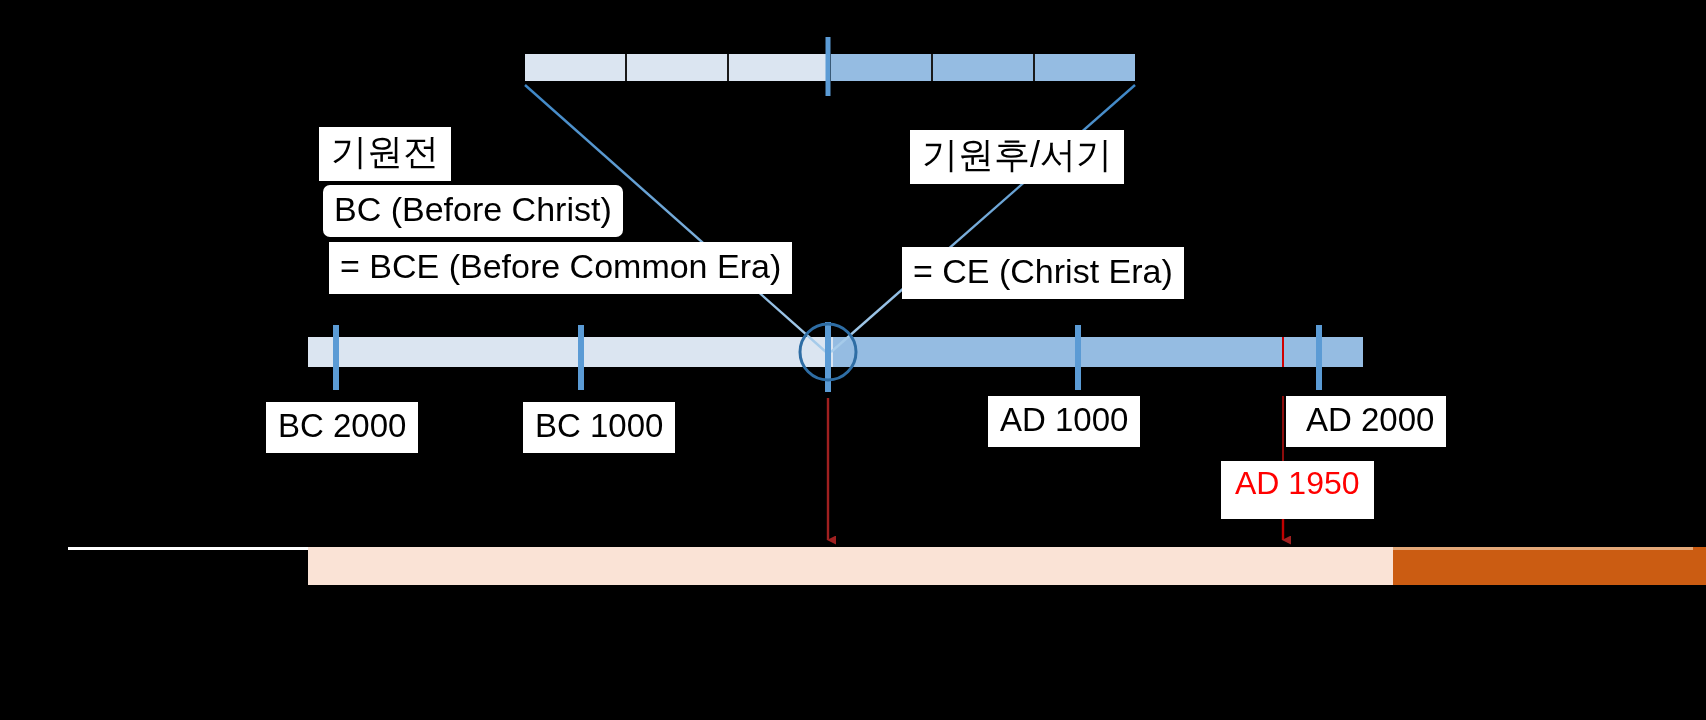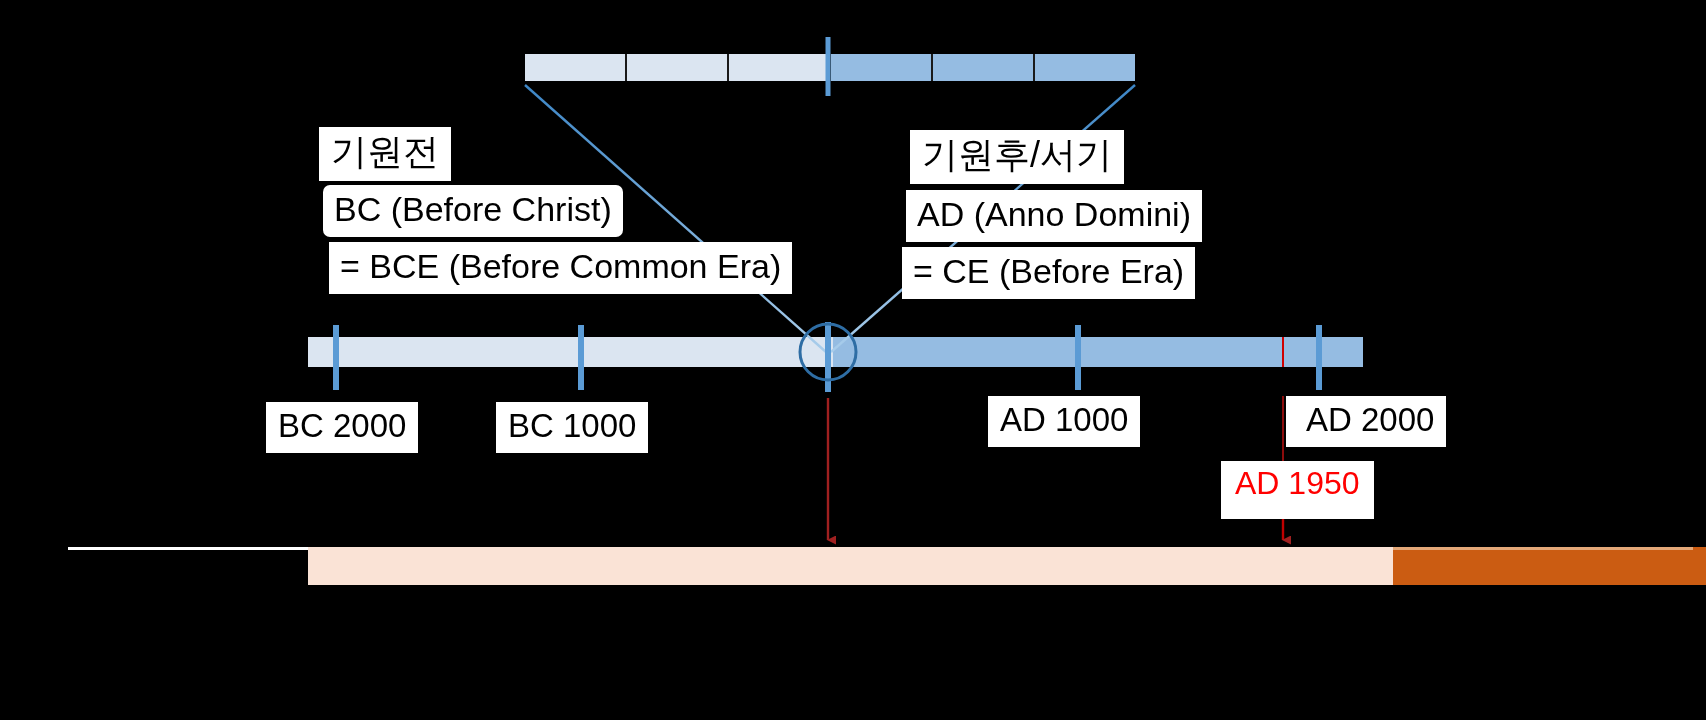--- a/index.html
+++ b/index.html
@@ -104,31 +104,28 @@
   <div class="chip en" style="left:285px;top:185px;border-radius:7px;">
     <span>BC (Before Christ)</span>
   </div>
   <div class="chip en" style="left:291px;top:242px;">
     <span>= BCE (Before Common Era)</span>
   </div>
 
   <div class="chip ko" style="left:872px;top:130px;">
     <span>기원후/서기</span>
   </div>
-  <div class="chip en" style="left:868px;top:190px;">
-    <span>AD (Anno Domini)</span>
-  </div>
   <div class="chip en" style="left:864px;top:247px;">
-    <span>= CE (Before Era)</span>
+    <span>= CE (Christ Era)</span>
   </div>
 
   <div class="chip tick" style="left:228px;top:402px;">
     <span>BC 2000</span>
   </div>
-  <div class="chip tick" style="left:458px;top:402px;">
+  <div class="chip tick" style="left:485px;top:402px;">
     <span>BC 1000</span>
   </div>
   <div class="chip tick" style="left:950px;top:396px;">
     <span>AD 1000</span>
   </div>
   <div class="chip tick" style="left:1248px;top:396px;padding-left:20px;">
     <span>AD 2000</span>
   </div>
 
   <div class="chip red" style="left:1183px;top:461px;">

